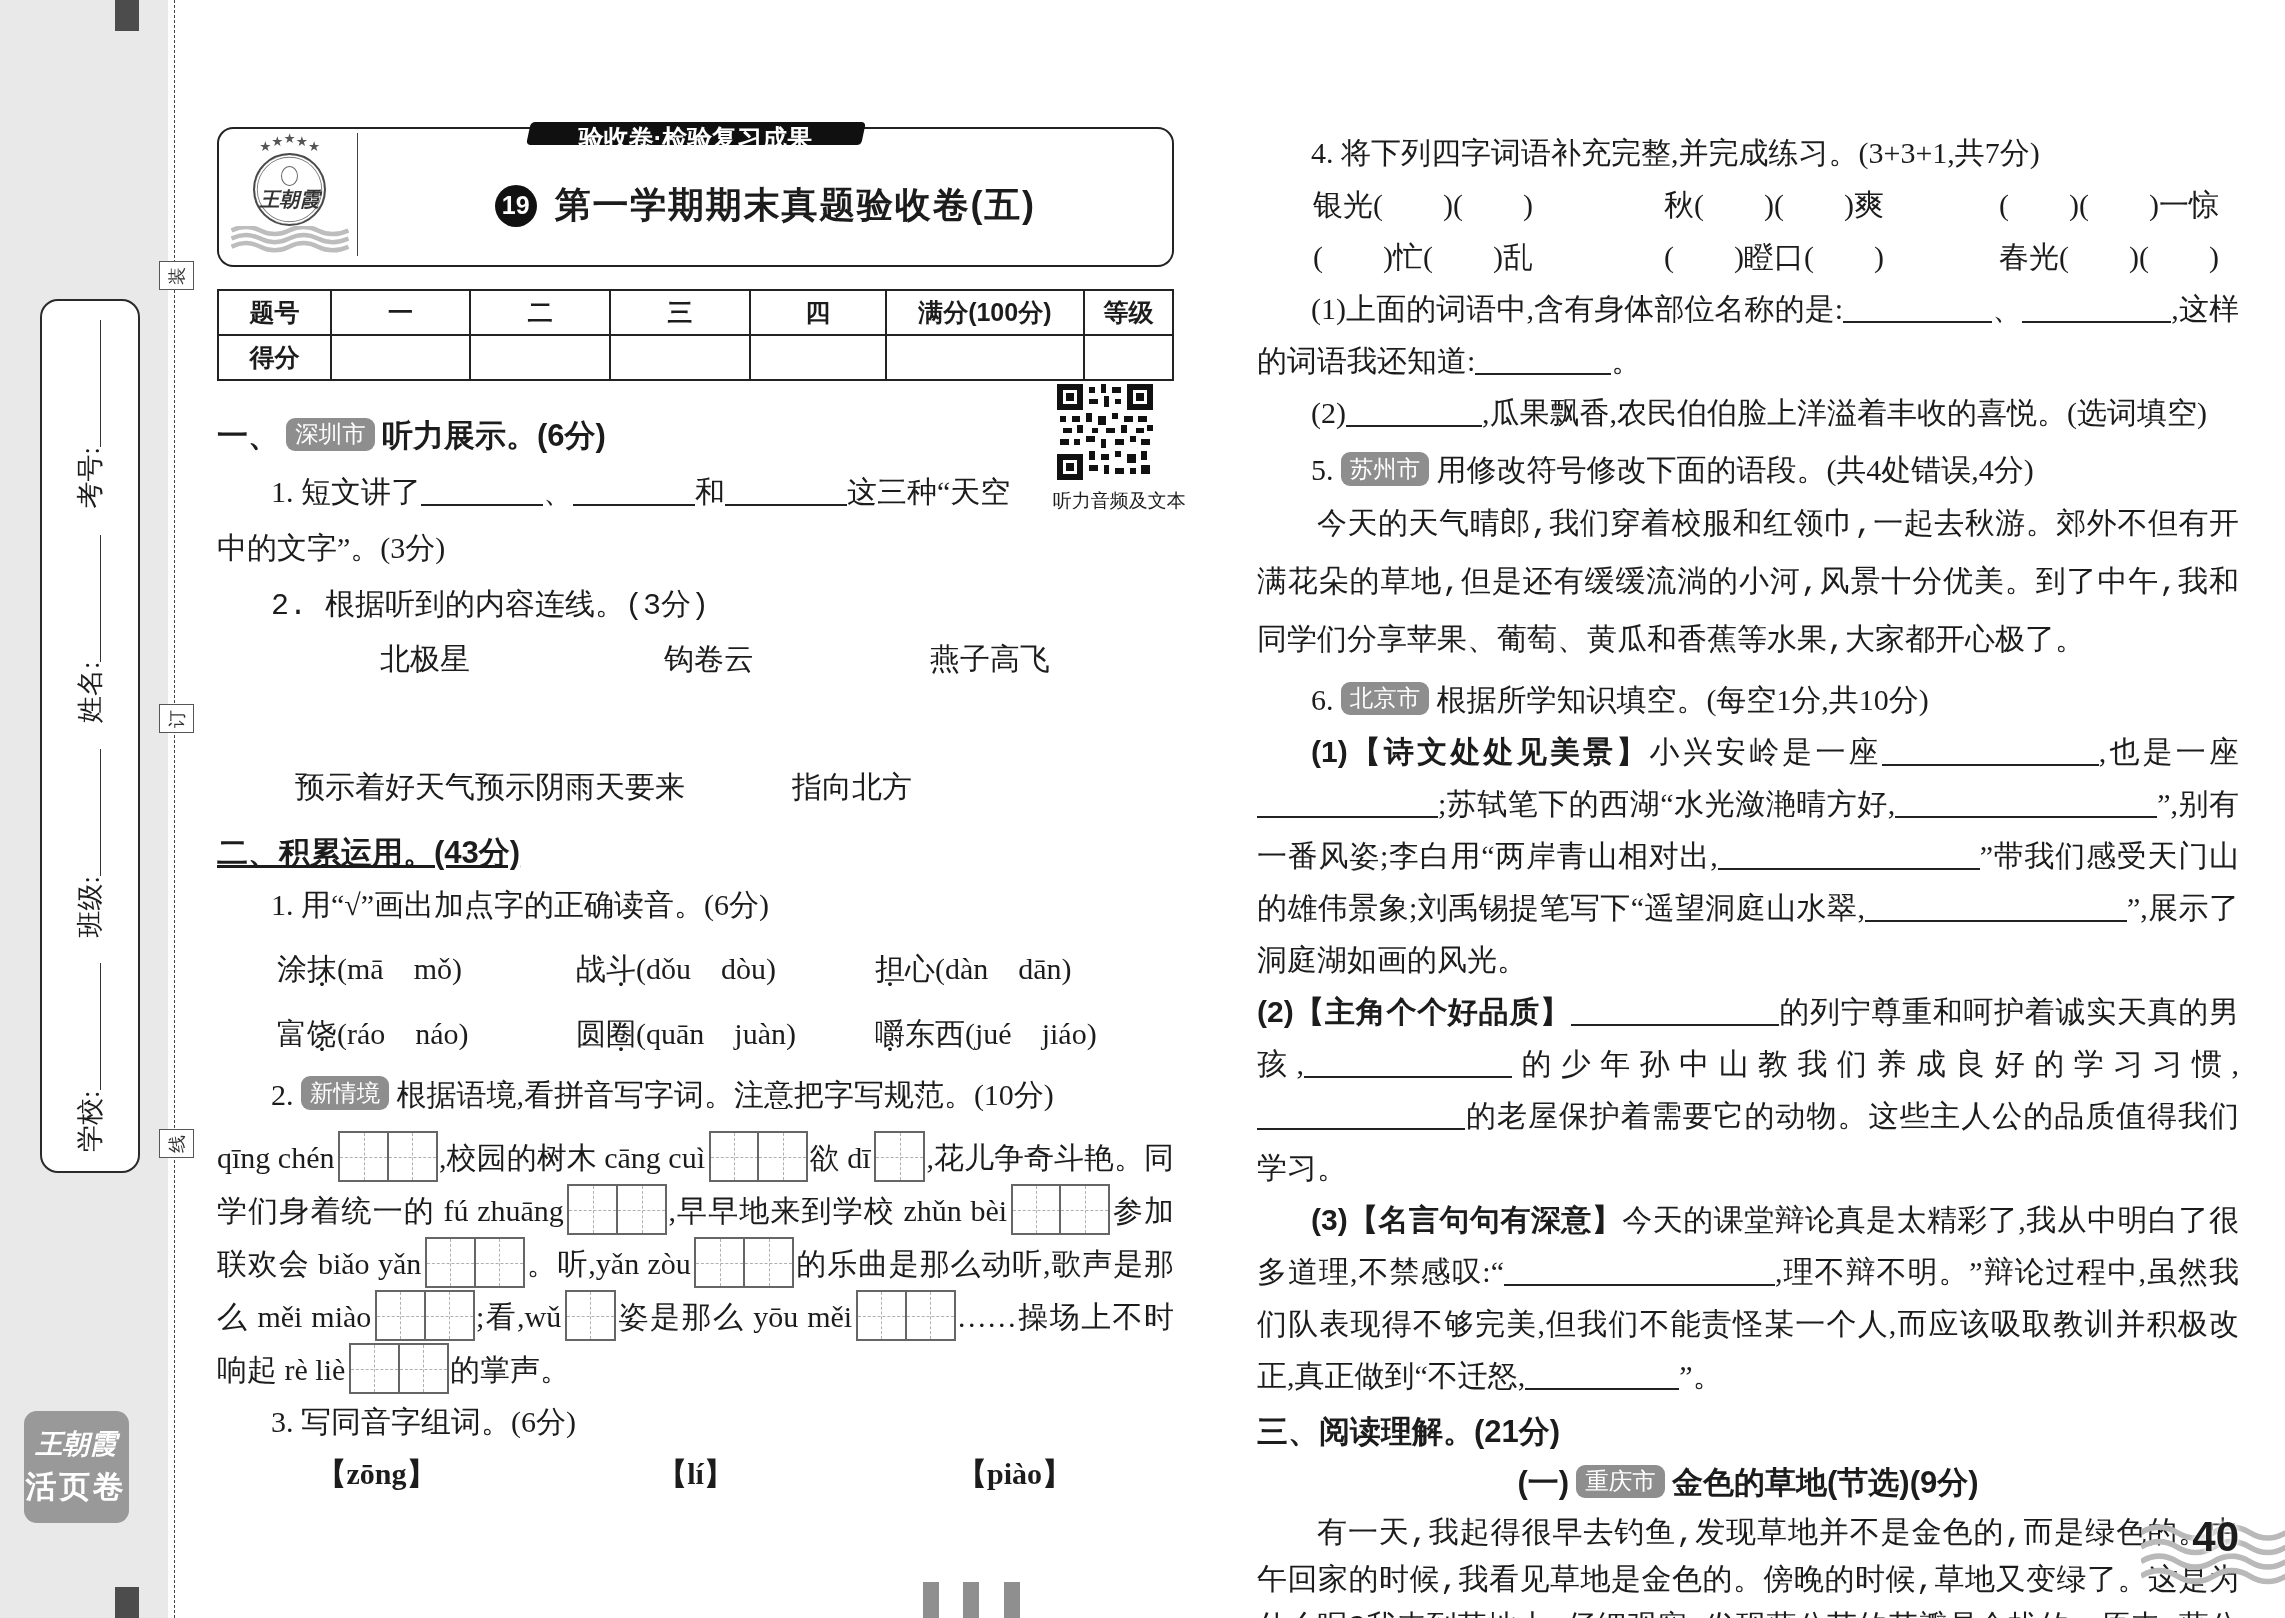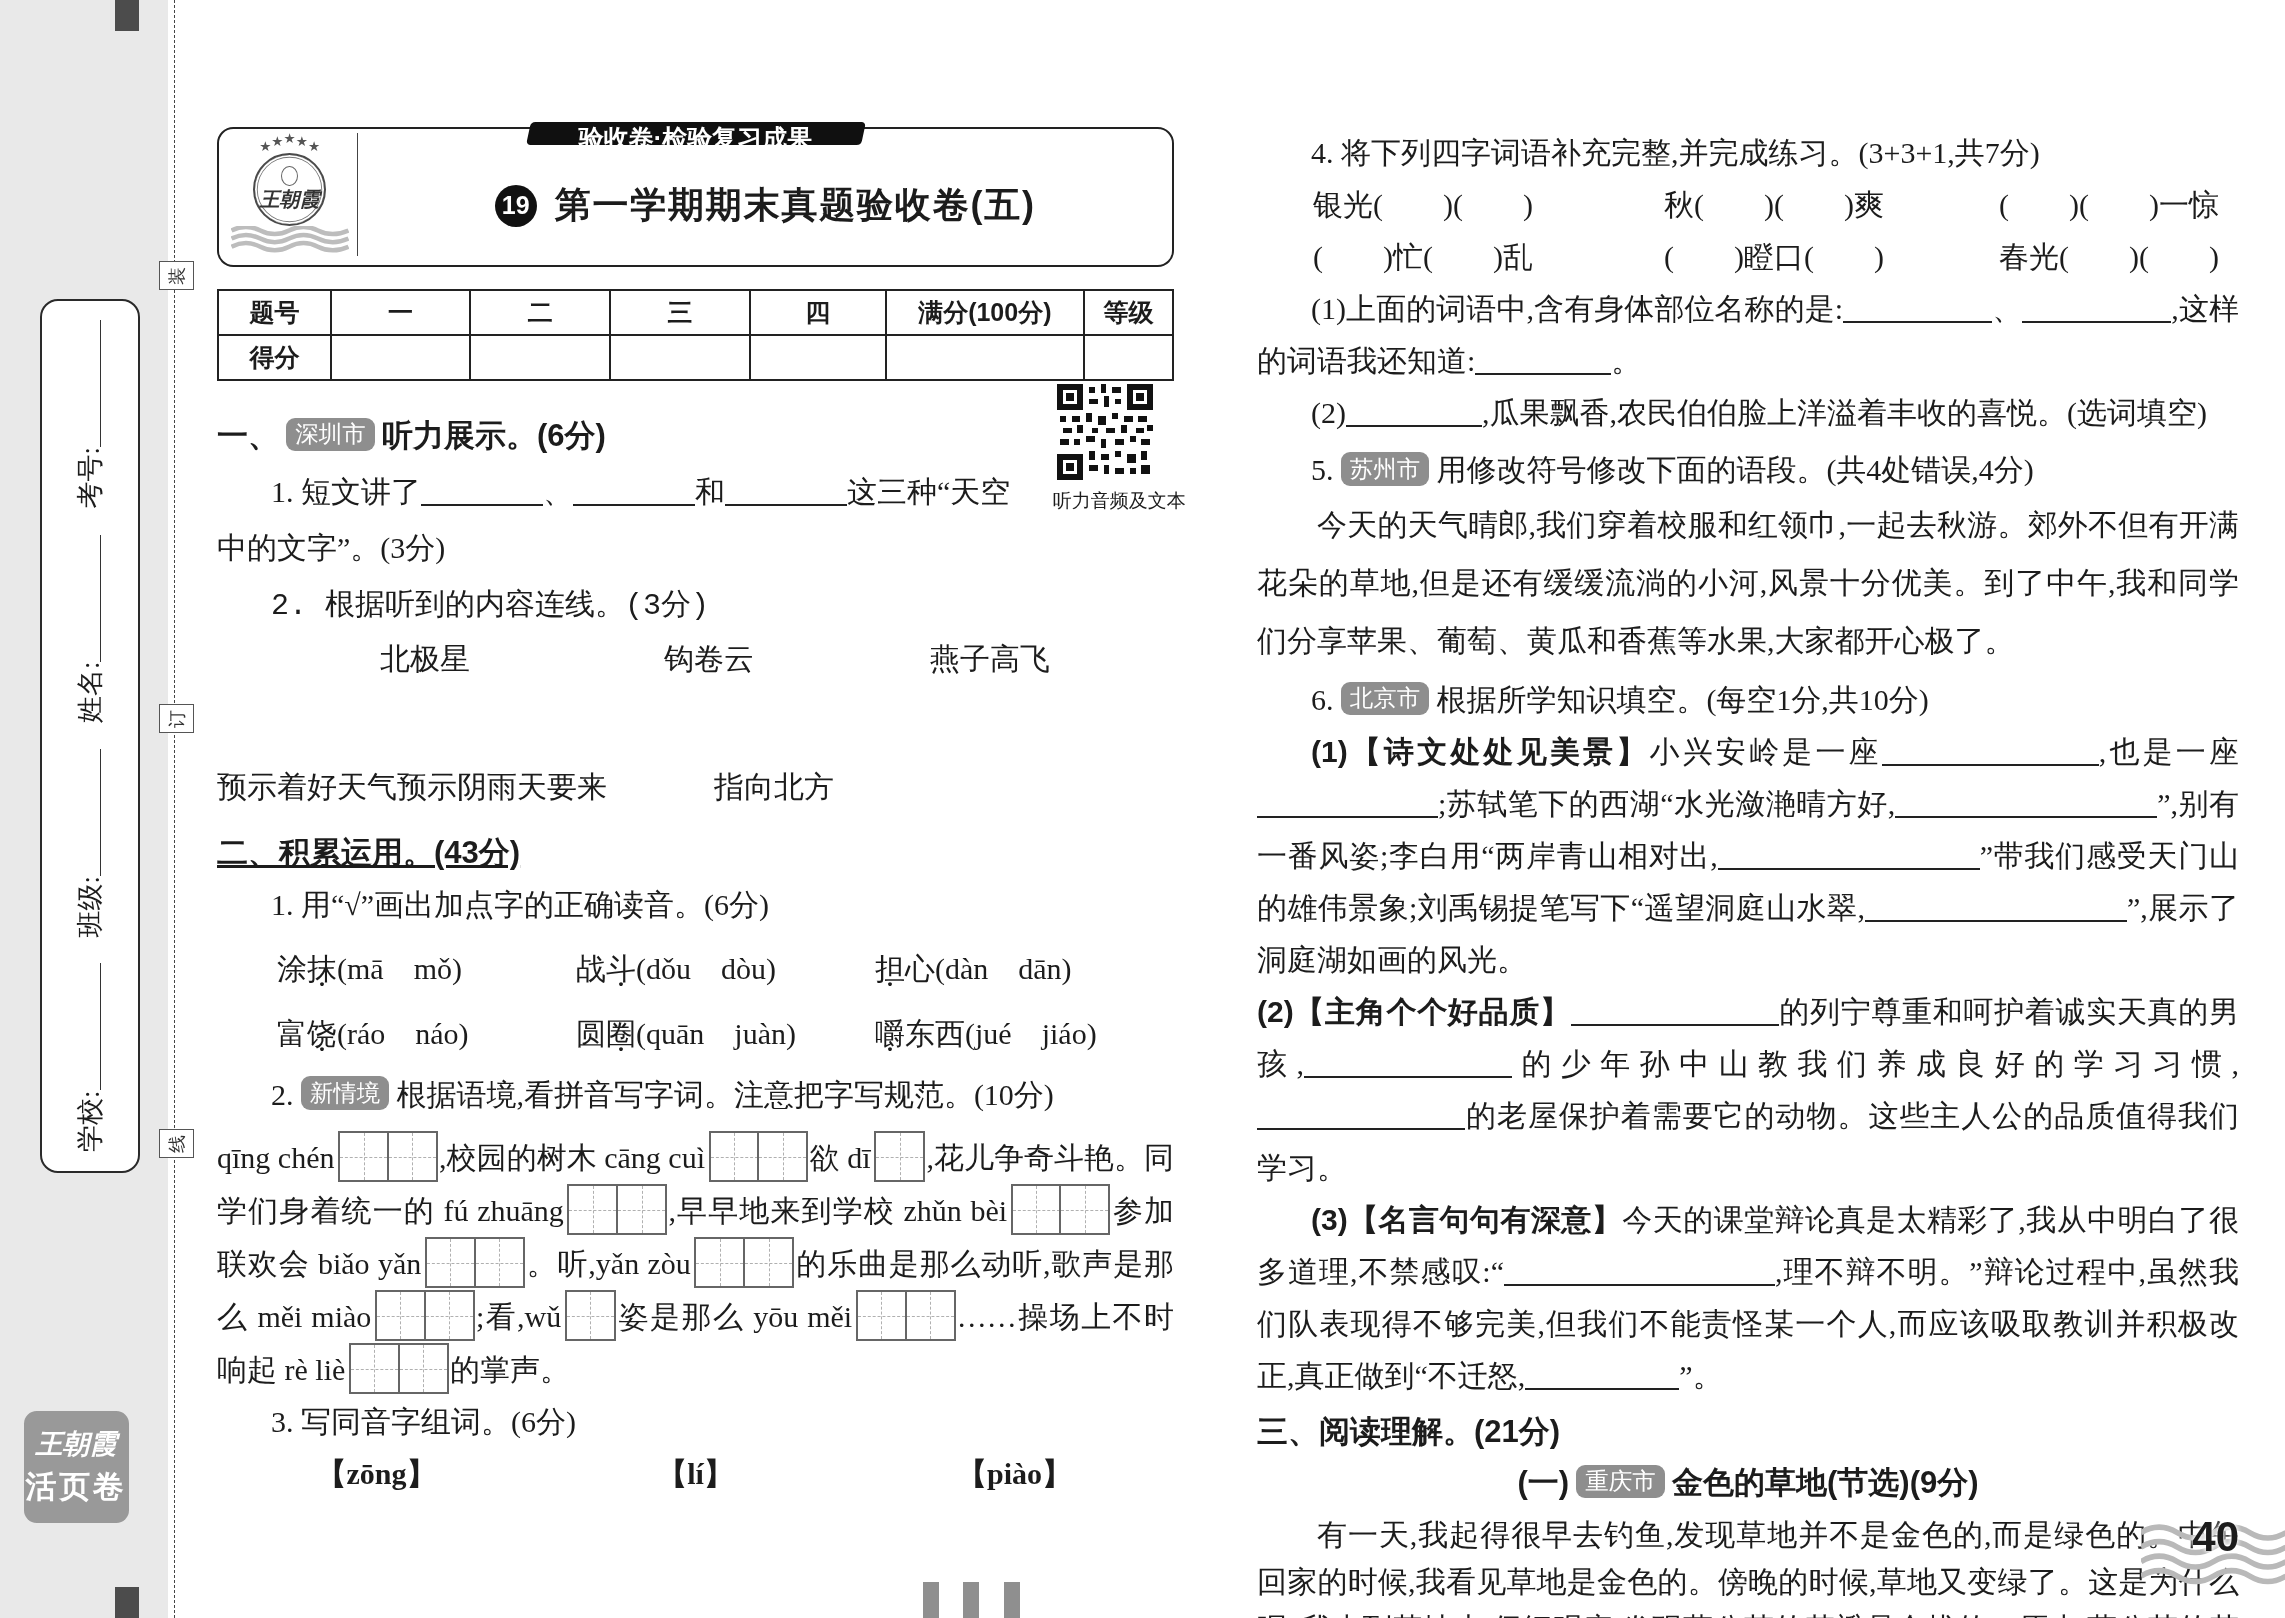--- a/index.html
+++ b/index.html
@@ -56,21 +56,21 @@
   .score{width:100%;border-collapse:collapse;margin-top:22px;
          font:700 25px "Liberation Sans","DejaVu Sans",sans-serif;}
   .score td{border:2.7px solid #222;height:41px;text-align:center;font-weight:700;}
   
   .sech{font:700 31px "Liberation Sans","DejaVu Sans",sans-serif;margin-top:34px;white-space:nowrap;}
   .badge{display:inline-block;background:#8e8e8e;color:#fff;border-radius:9px;padding:0.9px 9px;
          font:400 23.5px "Liberation Sans","DejaVu Sans",sans-serif;vertical-align:3.6px;margin:0 7.2px;}
   .blank{display:inline-block;border-bottom:2.3px solid #222;height:1.05em;vertical-align:-3.6px;}.w135{width:122px}.w150{width:136px}.w165{width:149px}.w170{width:154px}
   .w200{width:181px}.w230{width:208px}.w240{width:217px}.w290{width:262px}.w300{width:271px}
   .bodytx{font-size:30px;line-height:56px;}
-  .indent{text-indent:2em;}
+  .indent{text-indent:2em;font-family:Liberation Mono, monospace;}
   
   .conn{display:flex;font-size:30px;}
   
   .pron{display:flex;font-size:30px;margin:12.7px 0 9px 60px;line-height:52px;}
   .pron .pi{width:360px;white-space:nowrap;}
   .dotchar{position:relative;display:inline-block;}
   .dotchar::after{content:"·";position:absolute;left:50%;bottom:-0.62em;transform:translateX(-50%);
                   font-weight:700;font-size:0.8em;}
   .py{white-space:pre;}
   
@@ -259,21 +259,21 @@
 
     <div class="bodytx" style="margin-top:1.8px;font-family:Liberation Mono, monospace;">
       <span style="margin-left:54px">2. 根据听到的内容连线。(3分)</span>
     </div>
     <div class="conn" style="margin-top:5.4px;">
       <span style="margin-left:163px">北极星</span>
       <span style="margin-left:194px">钩卷云</span>
       <span style="margin-left:176px">燕子高飞</span>
     </div>
     <div class="conn" style="margin-top:87px;">
-      <span style="">预示着好天气</span>
+      <span style="margin-left:78px">预示着好天气</span>
       <span style="">预示阴雨天要来</span>
       <span style="margin-left:107px">指向北方</span>
     </div>
 
     <div class="sech" style="margin-top:23.5px;text-decoration:underline;">
       <span>二、</span><span>积累运用。(43分)</span>
     </div>
 
     <div class="bodytx" style="margin-top:5.4px;line-height:51px;">
       <span style="margin-left:54px">1. 用“√”画出加点字的正确读音。(6分)</span>

